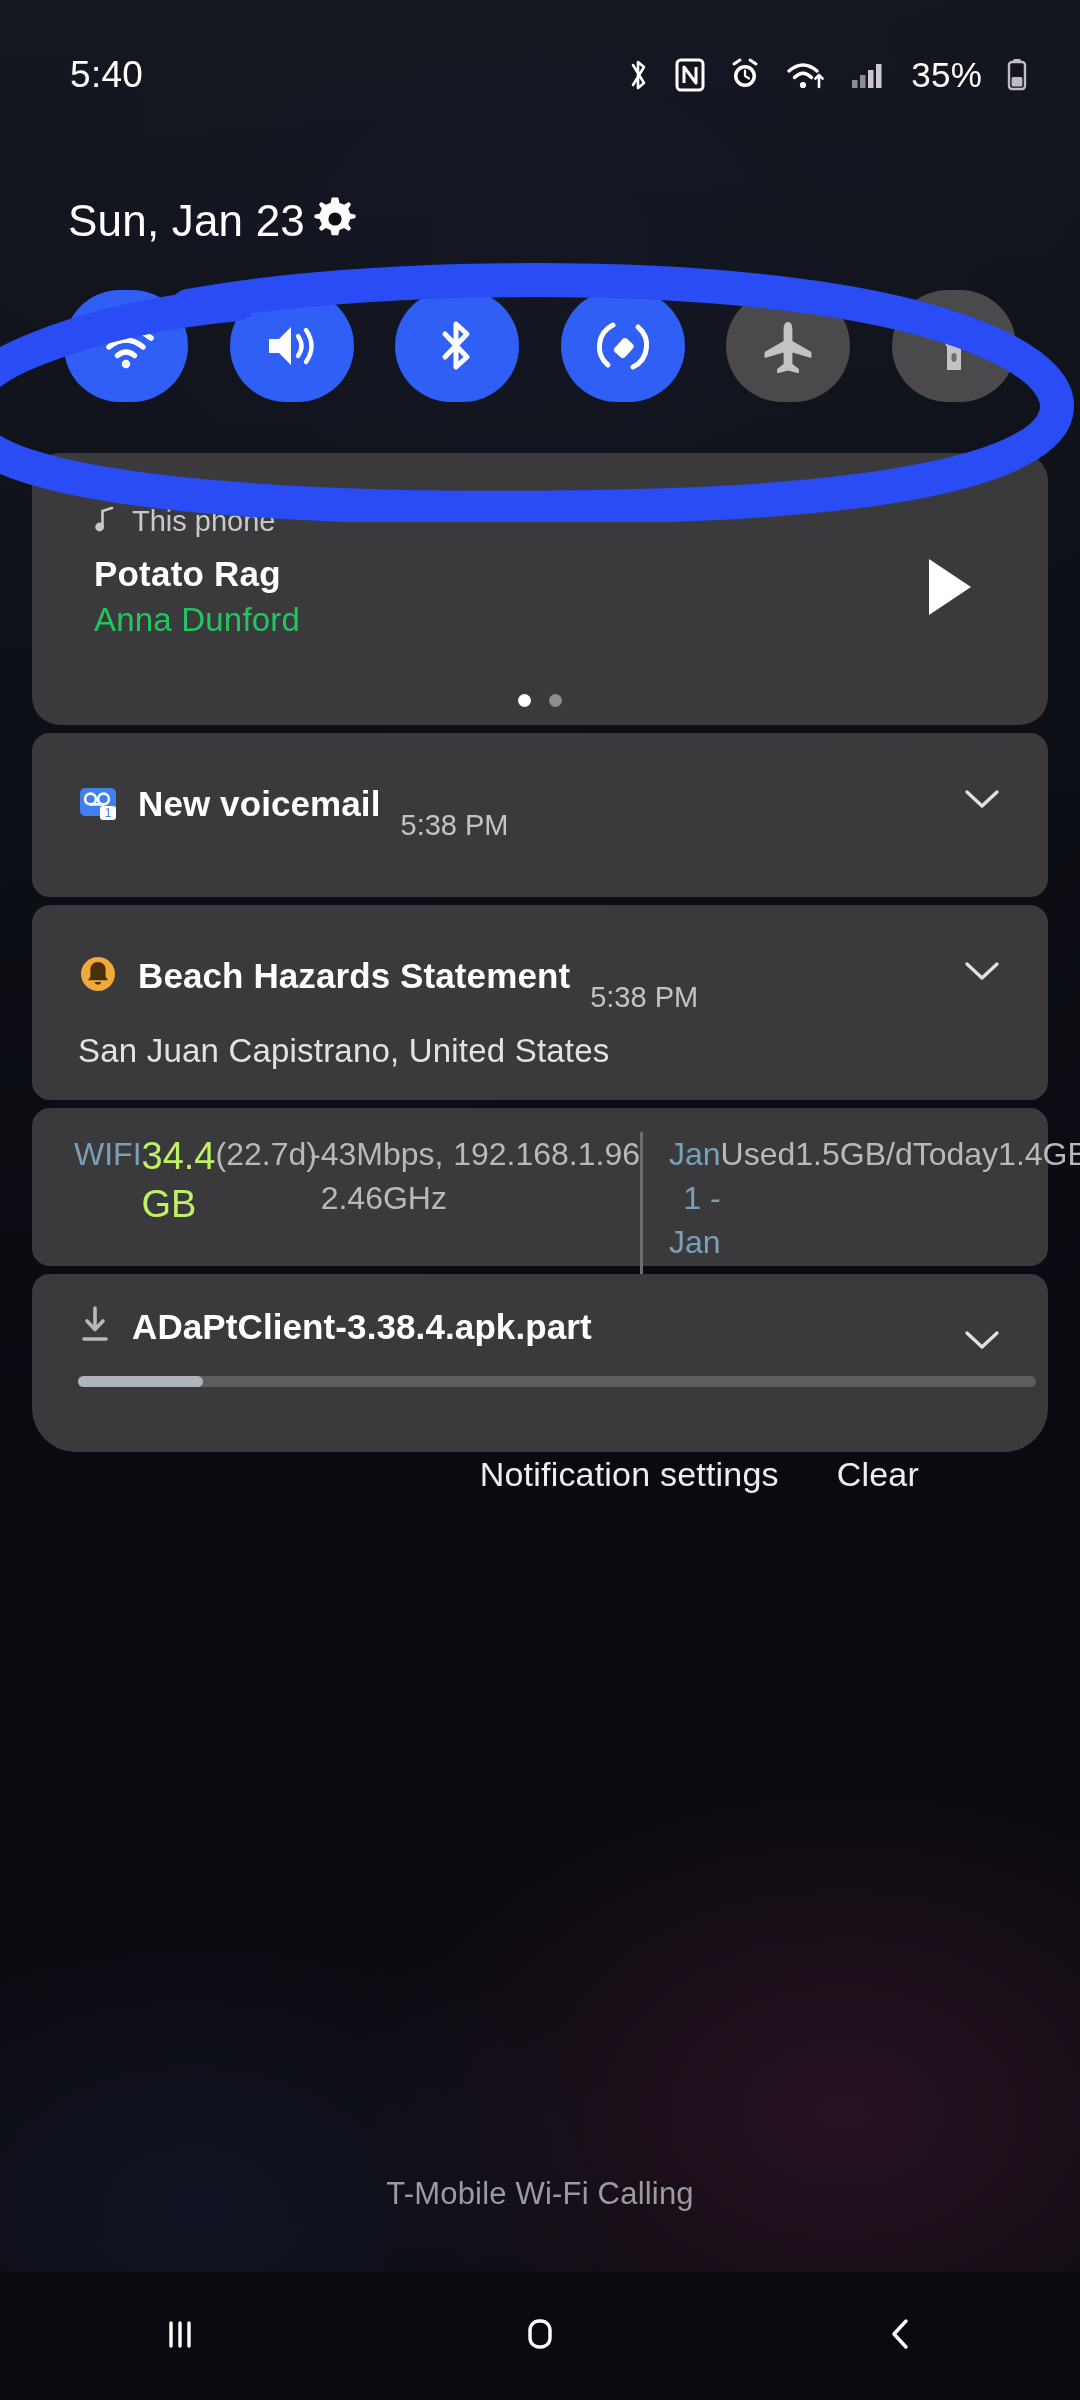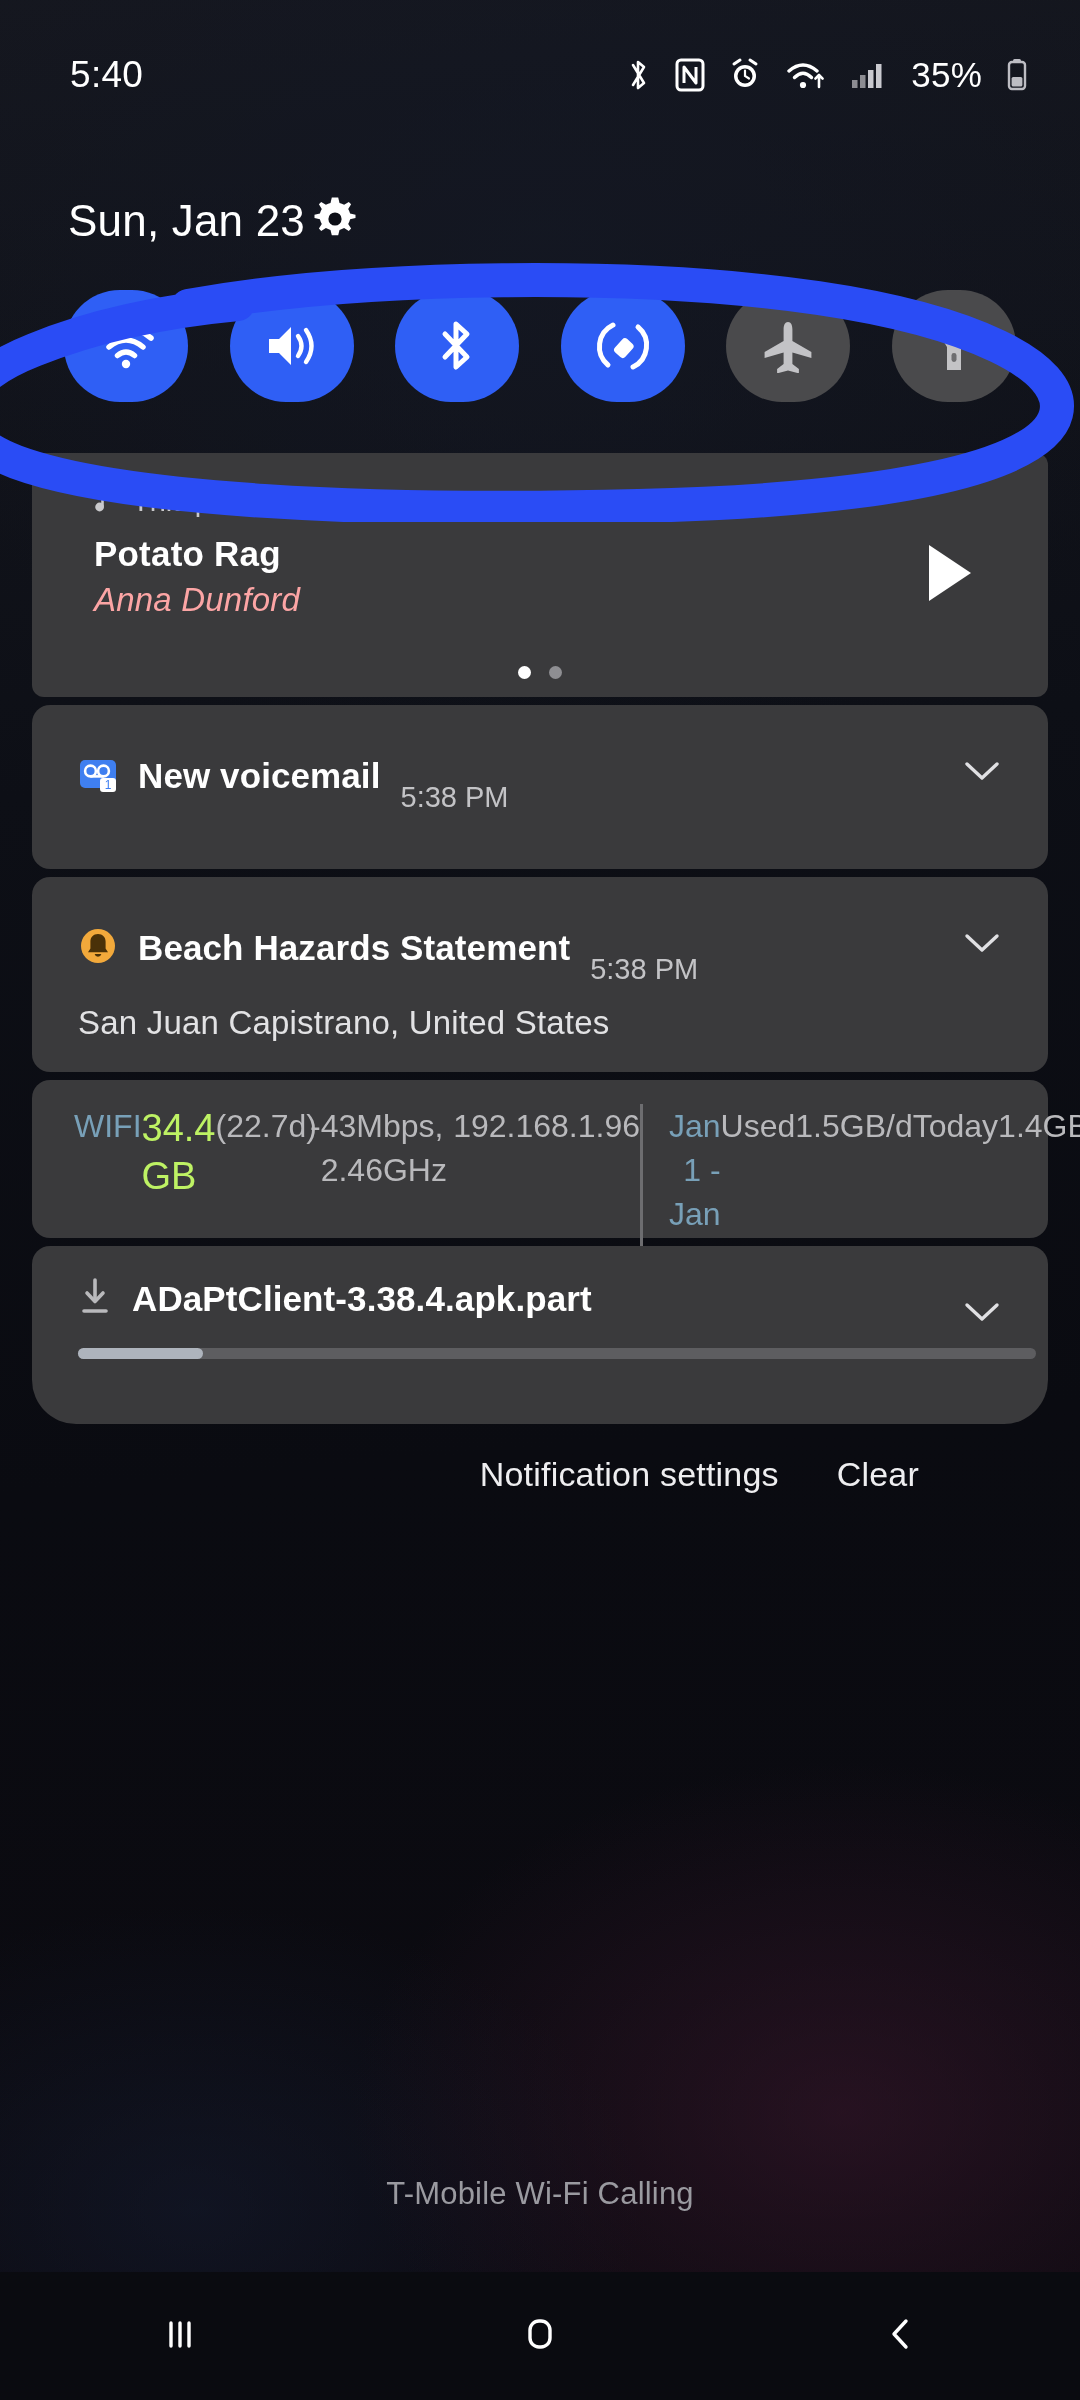--- a/index.html
+++ b/index.html
@@ -57,25 +57,25 @@
   .notif-stack { position:absolute; top:453px; left:32px; width:1016px; }
   .card {
     background:#3a3a3c;
     border-radius:44px;
     position:relative;
     margin-bottom:8px;
   }
   .card.sq { border-radius:18px; }
 
   
-  .media-card { height:244px; padding:32px 40px 0 62px; border-radius:12px; }
+  .media-card { height:272px; padding:52px 40px 0 62px; border-radius:28px; }
   .media-head { display:flex; align-items:center; gap:16px; }
   .media-app { color:#c9c9cc; font-size:29px; }
   .media-title { color:#ffffff; font-size:35px; font-weight:bold; margin-top:16px; letter-spacing:.2px; }
-  .media-artist { color:#fca5a5; font-size:33px; margin-top:7px; letter-spacing:.2px;font-style:italic; }
+  .media-artist { color:#22c55e; font-size:33px; margin-top:7px; letter-spacing:.2px; }
   .media-play {
     position:absolute; right:62px; top:50%; transform:translateY(-50%);
     width:74px; height:74px; display:flex; align-items:center; justify-content:center;
   }
   .dots { position:absolute; bottom:18px; left:0; width:100%; display:flex; justify-content:center; gap:18px; }
   .dot { width:13px; height:13px; border-radius:50%; background:#8e8e92; }
   .dot.active { background:#ffffff; }
 
   
   .n-card { padding:32px 40px 30px 46px; min-height:164px; }

